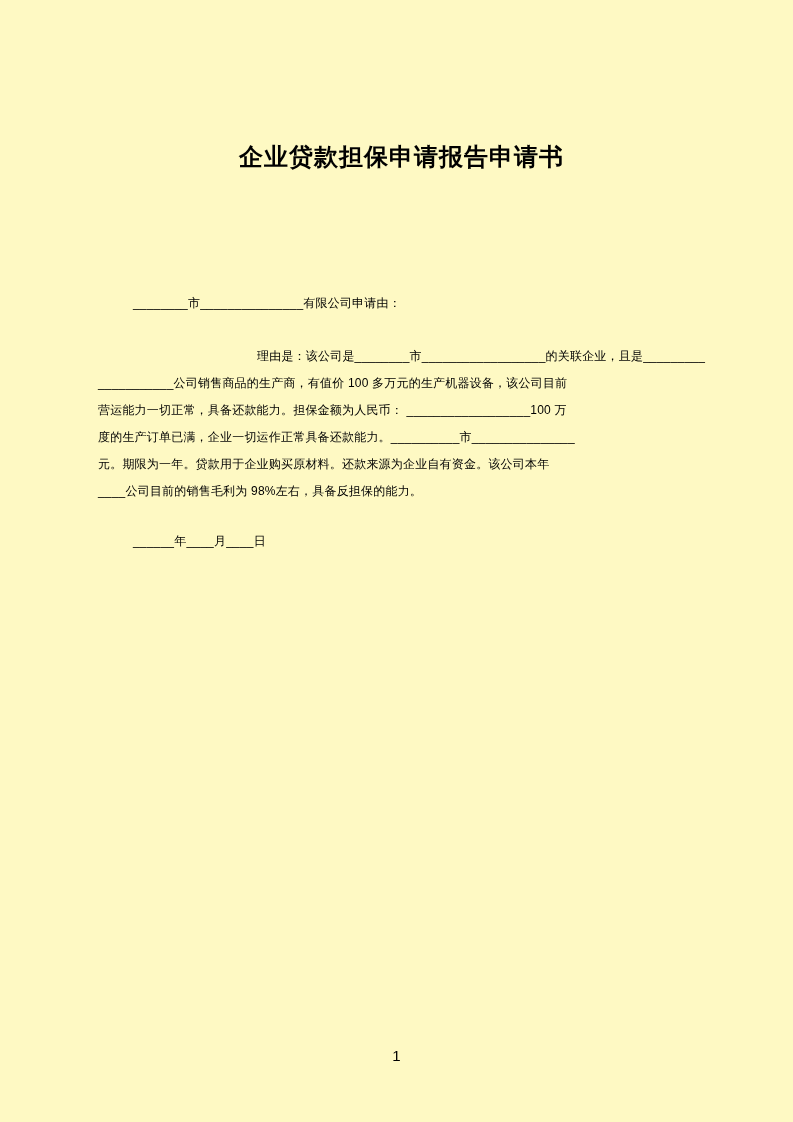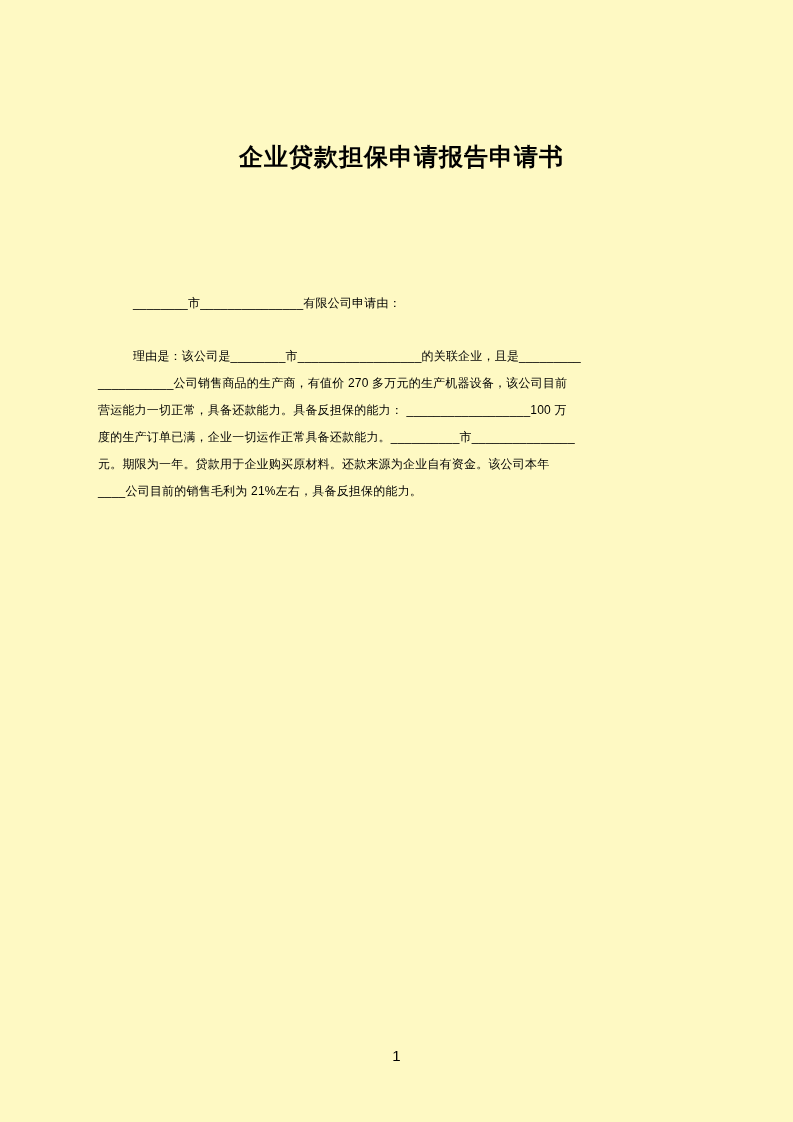--- a/index.html
+++ b/index.html
@@ -35,20 +35,21 @@
     letter-spacing: 0.2px;
   }
   .indent {
     padding-left: 35px;
   }
   .mt-block {
     margin-top: 117px;
   }
   .mt-para {
     margin-top: 26px;
+    text-align: right;
   }
   .mt-line {
     margin-top: 23px;
   }
   .mt-sig {
     margin-top: 27px;
   }
   .page-footer {
     position: absolute;
     left: 0;
@@ -65,25 +66,26 @@
 <div class="page">
   <div class="doc">
 
     <h1 class="doc-title">企业贷款担保申请报告申请书</h1>
 
     <div class="line indent mt-block">________市_______________有限公司申请由：</div>
 
 
     <div>
       <div class="line indent mt-para">理由是：该公司是________市__________________的关联企业，且是_________</div>
-      <div class="line">___________公司销售商品的生产商，有值价 270 多万元的生产机器设备，该公司目前</div>
-      <div class="line">营运能力一切正常，具备还款能力。具备反担保的能力： __________________100 万</div>
+      <div class="line">___________公司销售商品的生产商，有值价 100 多万元的生产机器设备，该公司目前</div>
+      <div class="line">营运能力一切正常，具备还款能力。担保金额为人民币： __________________100 万</div>
       <div class="line">度的生产订单已满，企业一切运作正常具备还款能力。__________市_______________</div>
       <div class="line">元。期限为一年。贷款用于企业购买原材料。还款来源为企业自有资金。该公司本年</div>
-      <div class="line">____公司目前的销售毛利为 21%左右，具备反担保的能力。</div>
+      <div class="line">____公司目前的销售毛利为 98%左右，具备反担保的能力。</div>
     </div>
 
 
+    <div class="line indent mt-line">______年____月____日</div>
 
   </div>
 
   <div class="page-footer">1</div>
 </div>
 
 </body></html>

